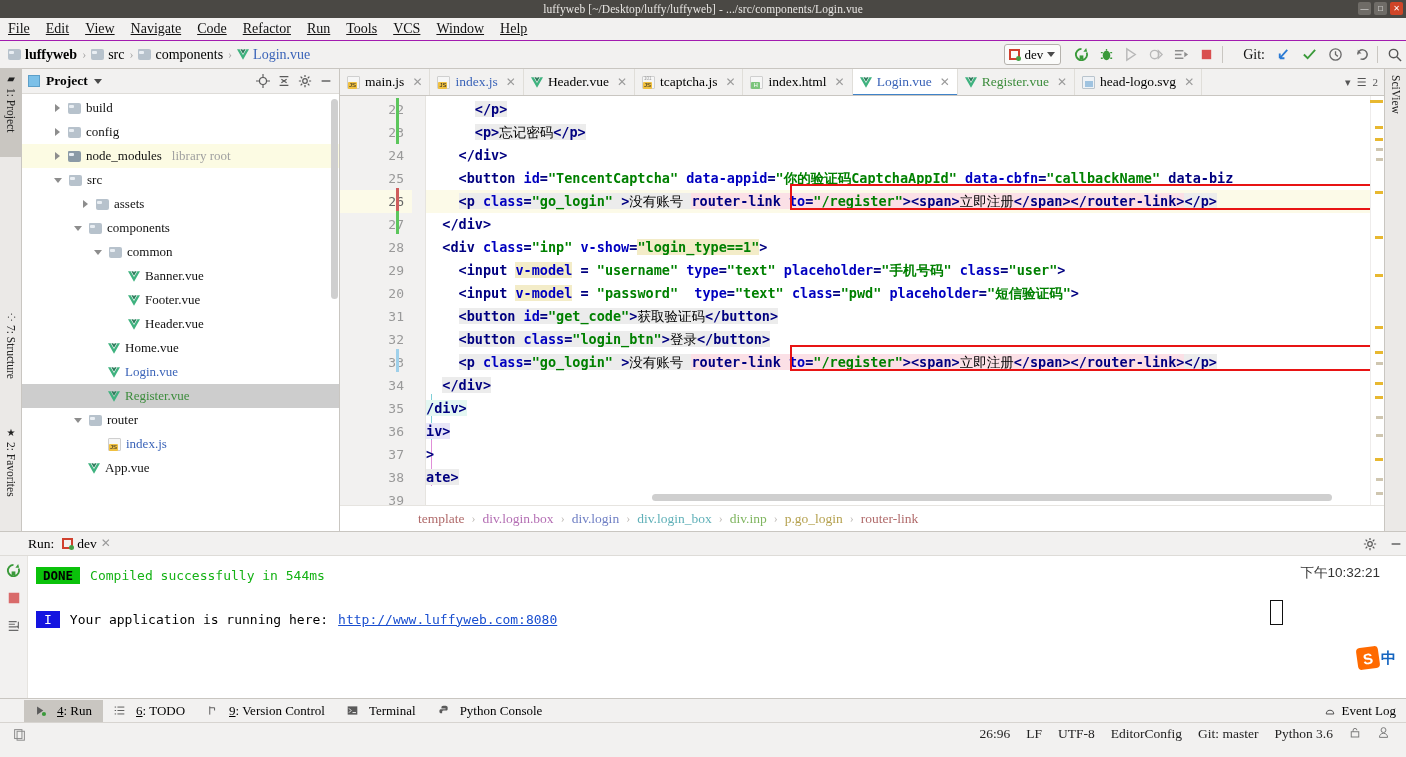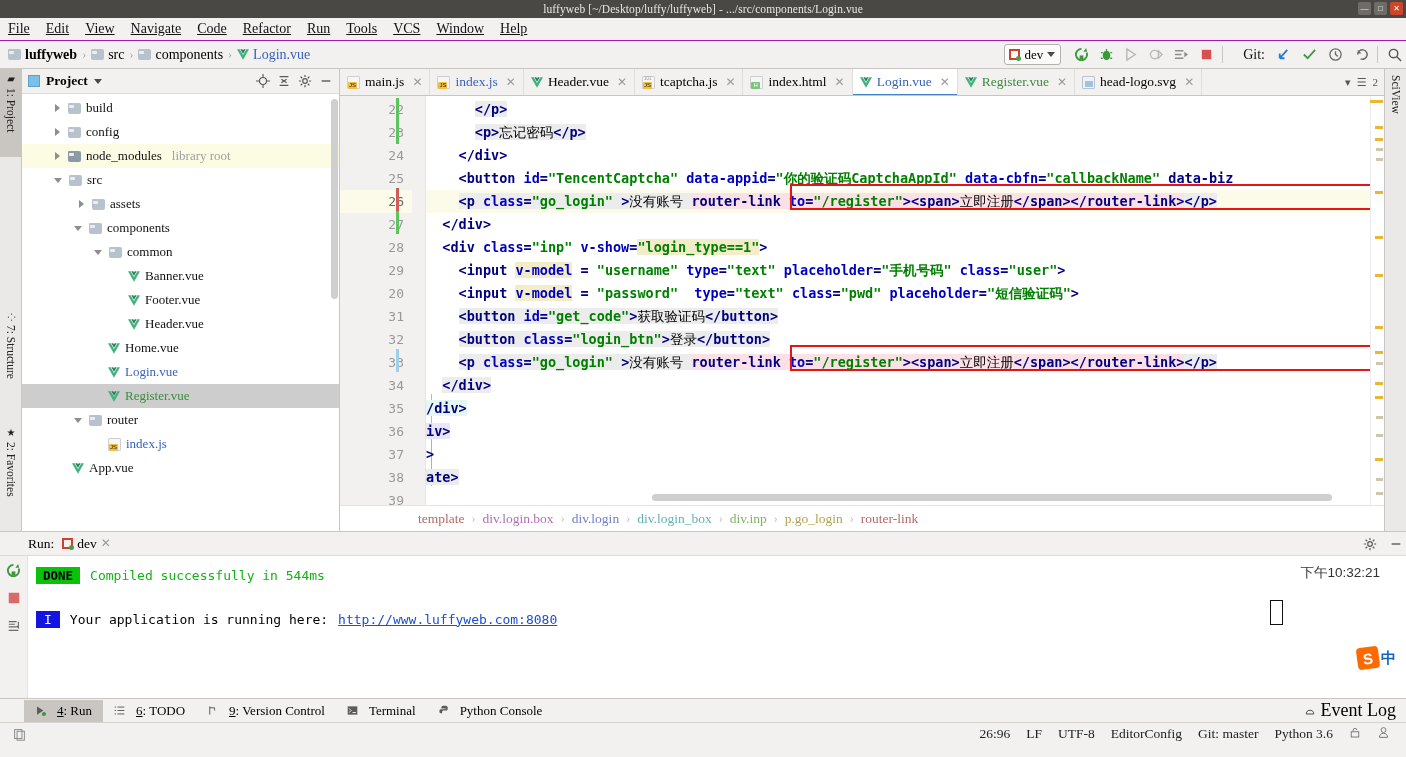--- a/index.html
+++ b/index.html
@@ -253,21 +253,21 @@
 
   
   .toolwin {
     height: 24px; background: #f2f1f0; border-top: 1px solid #c9c6c1;
     display: flex; align-items: center; padding-left: 24px; gap: 0; font-size: 13px;
   }
   .twtab { display: flex; align-items: center; gap: 11px; padding: 3px 11px; }
   .twtab.sel { background: #c9c6c1; }
   .twtab u { text-decoration: underline; }
   .evlog { margin-left: auto; display: flex; align-items: center; gap: 5px;
-    padding-right: 10px; font-size: 18px; }
+    padding-right: 10px; font-size: 13px; }
   .statusbar {
     height: 23px; background: #f2f1f0; border-top: 1px solid #d7d4d0;
     display: flex; align-items: center; padding: 0 8px; font-size: 13.5px; gap: 0;
   }
   .statusbar .sb-left { width: 22px; display: flex; justify-content: center; }
   .statusbar .sp { flex: 1; }
   .sb-item { padding: 0 8px; color: #222; }
   .sogou { position: absolute; right: 10px; bottom: 88px; display: flex;
     align-items: center; gap: 2px; }
   .sg-ic { width: 22px; height: 22px; border-radius: 4px; background: #ff6a00;
@@ -468,21 +468,21 @@
             <span class="twist r"></span>
             <span class="folder-ic dark"></span>
             <span class="tlabel">node_modules</span>
             <span class="tsub">library root</span>
           </div>
           <div class="trow" style="padding-left: 30px;">
             <span class="twist d"></span>
             <span class="folder-ic"></span>
             <span class="tlabel">src</span>
           </div>
-          <div class="trow" style="padding-left: 34px; margin-left: 20px;">
+          <div class="trow" style="padding-left: 58px;">
             <span class="twist r"></span>
             <span class="folder-ic"></span>
             <span class="tlabel">assets</span>
           </div>
           <div class="trow" style="padding-left: 50px;">
             <span class="twist d"></span>
             <span class="folder-ic"></span>
             <span class="tlabel">components</span>
           </div>
           <div class="trow" style="padding-left: 70px;">
@@ -541,21 +541,21 @@
           <div class="trow" style="padding-left: 50px;">
             <span class="twist d"></span>
             <span class="folder-ic"></span>
             <span class="tlabel">router</span>
           </div>
           <div class="trow" style="padding-left: 70px;">
             <span class="twist empty"></span>
             <span class="js-ic"></span>
             <span class="tlabel blue">index.js</span>
           </div>
-          <div class="trow" style="padding-left: 34px;">
+          <div class="trow" style="padding-left: 50px;">
             <span class="twist empty"></span>
             <svg class="vue-ic" viewBox="0 0 16 14">
               <polygon points="0,0 8,14 16,0 12.5,0 8,7.8 3.5,0" fill="#3fb27f"></polygon>
               <polygon points="4.5,0 8,6 11.5,0 9,0 8,1.8 7,0" fill="#2a7a59"></polygon>
             </svg>
             <span class="tlabel">App.vue</span>
           </div>
         </div>
       <div class="scrollbar-v"></div>
     </div>

